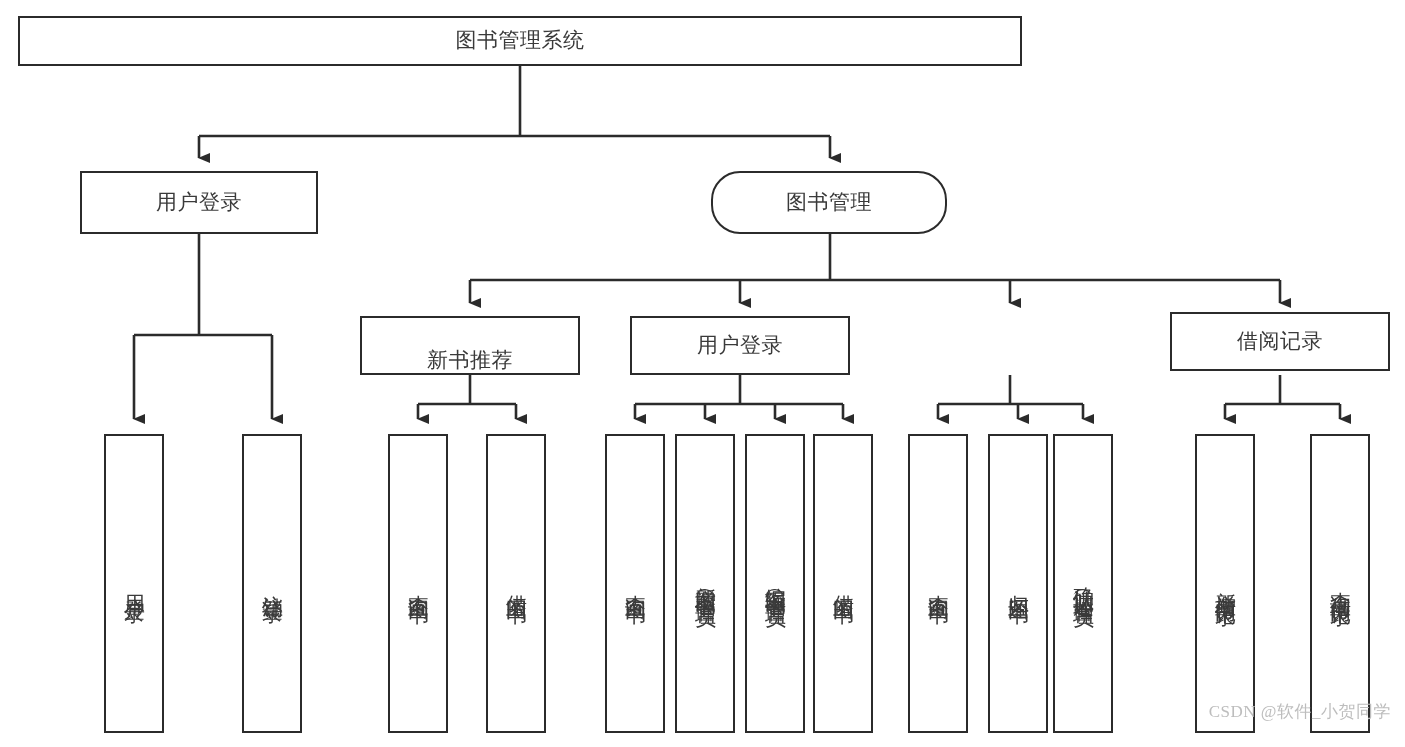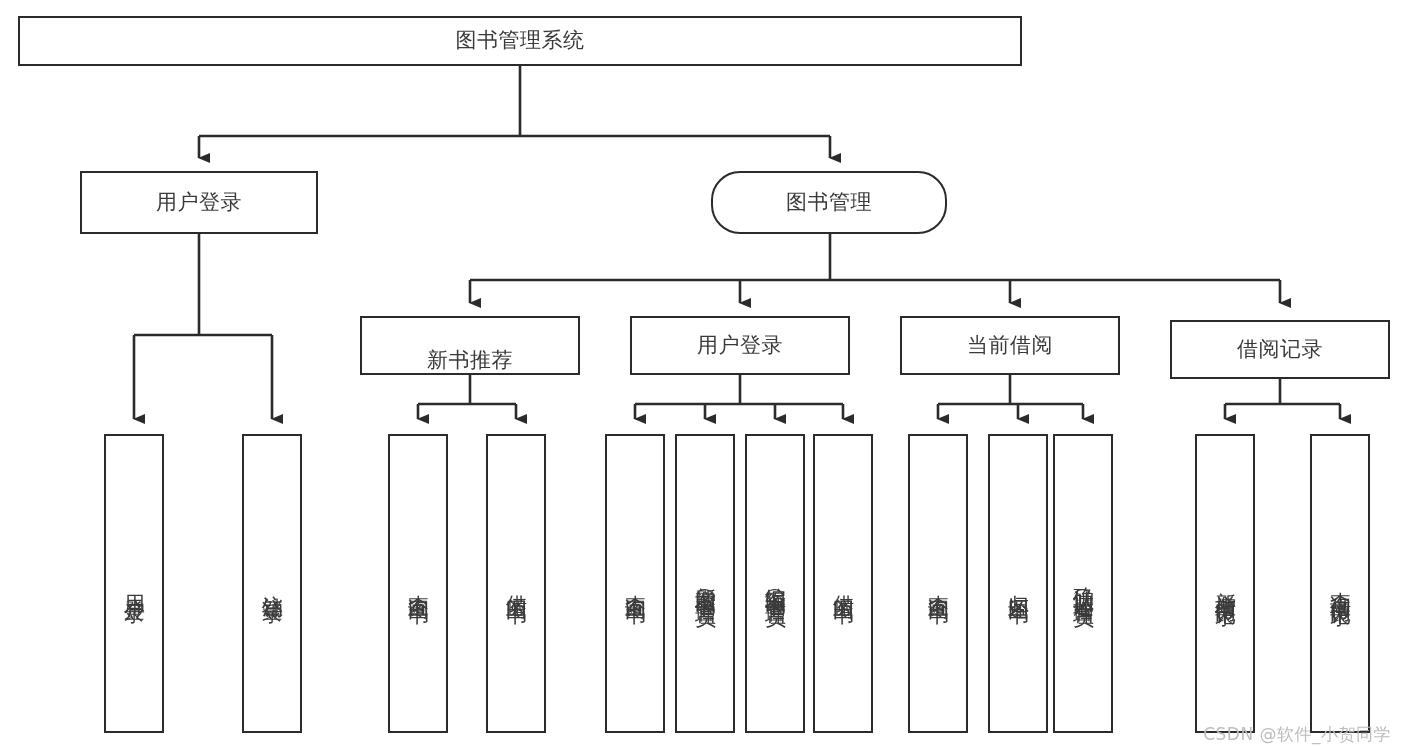--- a/index.html
+++ b/index.html
@@ -52,26 +52,27 @@
   }
   .node.vert .vlabel {
     writing-mode: vertical-rl;
     text-orientation: upright;
     letter-spacing: 3px;
     white-space: nowrap;
   }
   #watermark {
     position: absolute;
     right: 14px;
-    bottom: 1px;
+    bottom: 24px;
     font-size: 17px;
     color: #bdbdbd;
     letter-spacing: 0.5px;
     white-space: nowrap;
     pointer-events: none;
+    font-family: Liberation Serif, serif;
   }
 </style>
 </head>
 <body>
 
 <div id="diagram-root">
 
   <svg id="diagram-svg" viewBox="0 0 1405 747" xmlns="http://www.w3.org/2000/svg">
     <defs>
       <marker id="arrow" viewBox="0 0 10 12" refX="5" refY="11" markerWidth="10" markerHeight="12" orient="auto-start-reverse" markerUnits="userSpaceOnUse">
@@ -135,25 +136,22 @@
   </div>
 
   <div class="node horiz" style="left:360px; top:316px; width:220px; height:59px;align-items:flex-end;">
     <span>新书推荐</span>
   </div>
 
   <div class="node horiz" style="left:630px; top:316px; width:220px; height:59px;">
     <span>用户登录</span>
   </div>
 
-  <div class="node horiz" style="left:900px; top:316px; width:220px; height:59px;">
-    <span>当前借阅</span>
-  </div>
-
-  <div class="node horiz" style="left:1170px; top:320px; width:220px; height:59px;">
+
+  <div class="node horiz" style="left:1170px; top:312px; width:220px; height:59px;">
     <span>借阅记录</span>
   </div>
 
   <div class="node vert" style="left:104px; top:434px; width:60px; height:299px;">
     <span class="vlabel">用户登录</span>
   </div>
 
   <div class="node vert" style="left:242px; top:434px; width:60px; height:299px;">
     <span class="vlabel">注销登录</span>
   </div>

